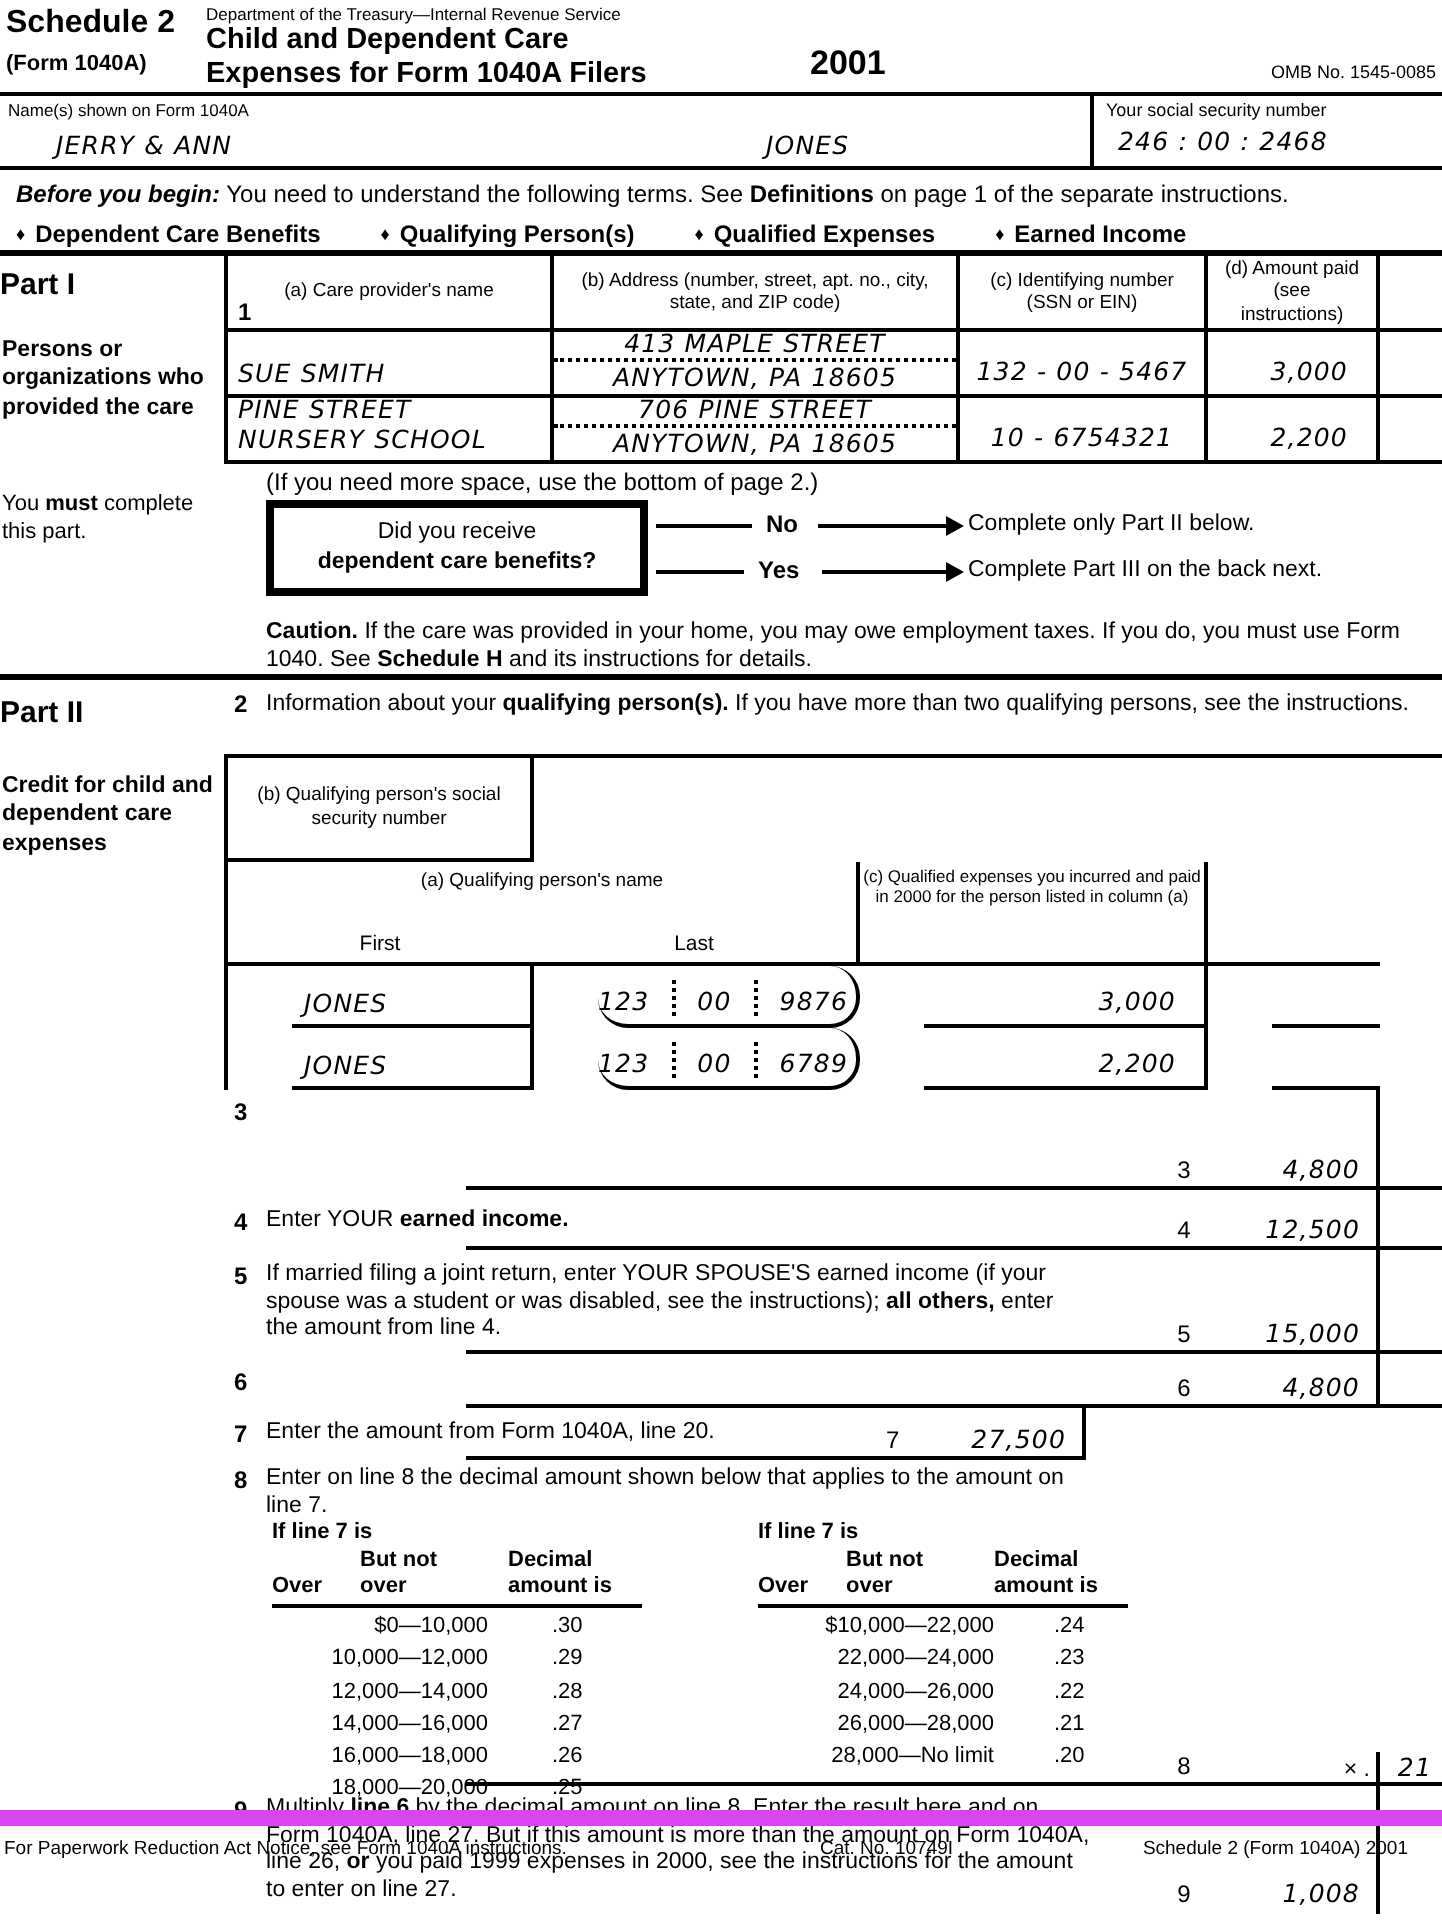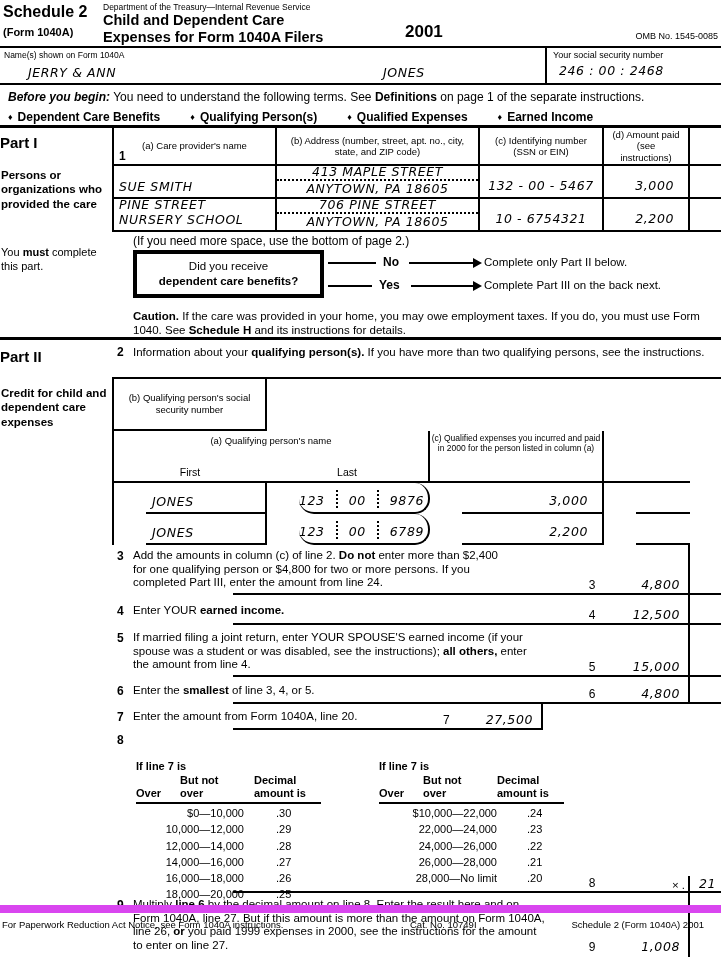--- a/index.html
+++ b/index.html
@@ -331,21 +331,20 @@
         <div class="c dc amt">
             <span class="hw">2,200</span>
           </div>
         <div class="c dc last"></div>
       </div>
     </div>
 
     <div class="qrow r3">
       <div class="ql">
         <div class="ql-num">3</div>
-        <div class="ql-text w370"><span>Add the amounts in column (c) of line 2. </span><span class="b">Do not</span><span> enter more than $2,400 for one qualifying person or $4,800 for two or more persons. If you completed Part III, enter the amount from line 24.</span></div>
       </div>
       <div class="ref">3</div>
       <div class="val hw">4,800</div>
       <div class="cdiv"></div>
       <div class="rline"></div>
     </div>
 
     <div class="qrow r4">
       <div class="ql">
         <div class="ql-num">4</div>
@@ -364,21 +363,20 @@
       </div>
       <div class="ref">5</div>
       <div class="val hw">15,000</div>
       <div class="cdiv"></div>
       <div class="rline"></div>
     </div>
 
     <div class="qrow r6">
       <div class="ql">
         <div class="ql-num">6</div>
-        <div class="ql-text w410"><span>Enter the </span><span class="b">smallest</span><span> of line 3, 4, or 5.</span></div>
       </div>
       <div class="ref">6</div>
       <div class="val hw">4,800</div>
       <div class="cdiv"></div>
       <div class="rline"></div>
     </div>
 
     <div class="qrow r7">
       <div class="ql">
         <div class="ql-num">7</div>
@@ -386,20 +384,21 @@
       </div>
       <div class="ref7">7</div>
       <div class="val7 hw">27,500</div>
       <div class="vd7"></div>
       <div class="rline7"></div>
     </div>
 
     <div class="qrow r8">
       <div class="ql">
         <div class="ql-num">8</div>
+        <div class="ql-text w400">Enter on line 8 the decimal amount shown below that applies to the amount on line 7.</div>
       </div>
 
       <div class="dectabs">
         <div class="dectab dt-l">
           <div class="dt-title">If line 7 is</div>
           <div class="dt-heads">
             <div class="h-over">Over</div>
             <div class="h-butnot">But not over</div>
             <div class="h-dec">Decimal amount is</div>
           </div>

